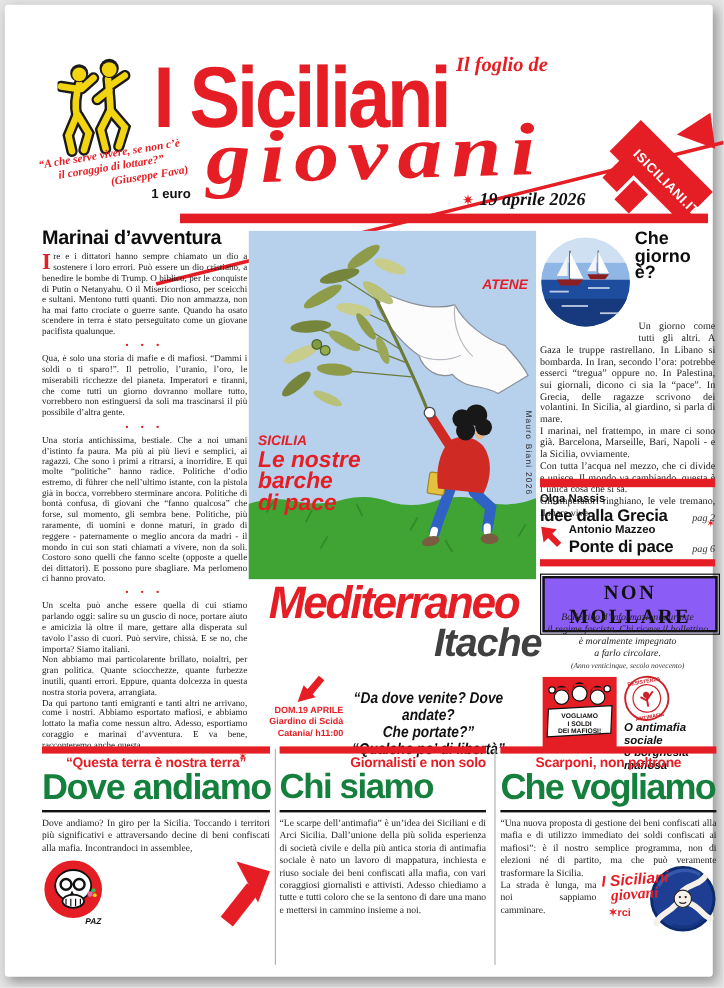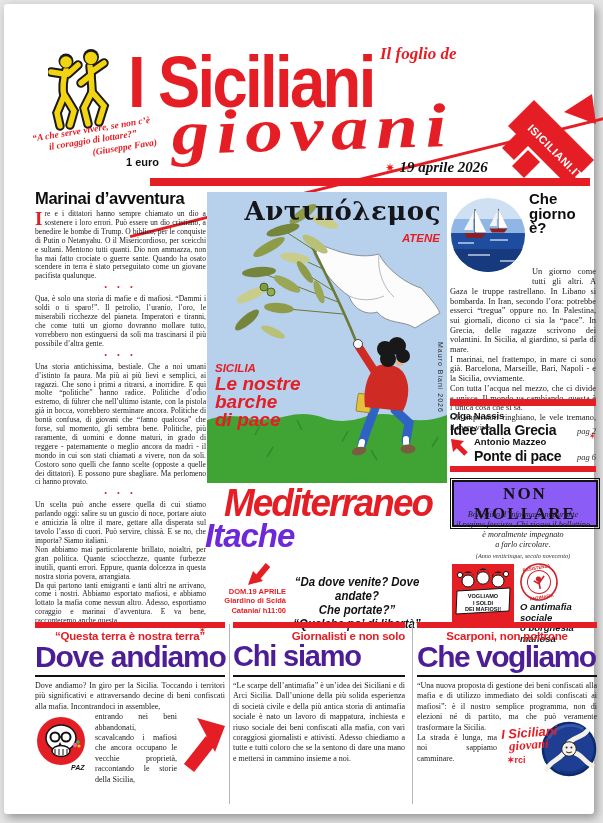--- a/index.html
+++ b/index.html
@@ -36,41 +36,41 @@
   .sep{color:#e51e25;text-align:center;font-size:8px;letter-spacing:4px;line-height:8px;margin:3px 0;}
   .endstar{float:right;color:#e51e25;font-size:9px;line-height:8px;}
   
   .greek{font:700 26px "DejaVu Serif","Liberation Serif",serif;color:#15151a;letter-spacing:.5px;}
   .poster-kick{font:italic 900 11.5px "Liberation Sans",sans-serif;color:#e51e25;}
   .poster-head{font:italic 900 20px "Liberation Sans",sans-serif;color:#e51e25;line-height:.95;text-align:right;}
   .poster-left{font:italic 900 19px "Liberation Sans",sans-serif;color:#e51e25;line-height:.95;}
   
   .feat-title{font:italic 900 38px "Liberation Sans",sans-serif;color:#e51e25;letter-spacing:-2px;
               text-align:center;line-height:1;transform:scaleX(.97);transform-origin:center top;white-space:nowrap;}
-  .feat-sub1{font:italic 900 33px "Liberation Sans",sans-serif;color:#6d28d9;text-align:left;line-height:1;letter-spacing:-1px;}
+  .feat-sub1{font:italic 900 33px "Liberation Sans",sans-serif;color:#404040;text-align:right;line-height:1;letter-spacing:-1px;}
   .feat-sub2{font:italic 900 26px "Liberation Sans",sans-serif;color:#e51e25;text-align:center;line-height:1;}
   .feat-quote{font:italic 900 13px "Liberation Sans",sans-serif;color:#111;text-align:center;line-height:14px;
               transform:scaleX(.88);transform-origin:center top;}
   .event-txt{font:900 7.5px "Liberation Sans",sans-serif;color:#e51e25;line-height:1.25;text-align:right;}
   
   .cg-title{font:900 15px "Liberation Sans",sans-serif;color:#0d0d0d;line-height:14.5px;}
   .rc-body{font:400 8.4px "Liberation Serif",serif;line-height:9.7px;color:#1a1a1a;}
   .sp-l{float:left;width:82px;height:80px;}
   .sp-r{float:right;width:62px;height:52px;}
   .idx-author{font:800 9.5px "Liberation Sans",sans-serif;color:#111;}
   .idx-title{font:900 14px "Liberation Sans",sans-serif;color:#111;letter-spacing:-.3px;}
   .idx-page{font:italic 400 8.5px "Liberation Serif",serif;color:#333;float:right;margin-top:5px;}
   .nm-box{border:2.5px solid #111;outline:1px solid #111;outline-offset:1px;text-align:center;
           font:700 17px "Liberation Serif",serif;letter-spacing:2px;color:#111;padding:2px 0 1px;background:#8b5cf6;}
   .nm-body{font:italic 400 8.2px "Liberation Serif",serif;color:#222;text-align:center;line-height:10px;}
   .nm-note{font:italic 400 6.3px "Liberation Serif",serif;color:#333;text-align:center;}
   .slogan{font:italic 900 9.5px "Liberation Sans",sans-serif;color:#111;line-height:10.5px;}
   
   .b-kick{font:900 11.5px "Liberation Sans",sans-serif;color:#e51e25;letter-spacing:-.2px;}
-  .b-head{font:900 30px "Liberation Sans",sans-serif;color:#4c1d95;letter-spacing:-1.2px;line-height:1;white-space:nowrap;}
+  .b-head{font:900 30px "Liberation Sans",sans-serif;color:#15803d;letter-spacing:-1.2px;line-height:1;white-space:nowrap;}
   .b-rule{background:#111;height:1.5px;}
   .b-body{font:400 8px "Liberation Serif",serif;line-height:10.4px;color:#1a1a1a;}
   .colrule{background:#b5b5b5;width:1px;}
   .logo-block{float:right;width:96px;height:62px;margin:-14px 0 0 4px;position:relative;}
   .logo-sic{font:italic 900 13px "Liberation Sans",sans-serif;color:#e51e25;line-height:11px;transform:rotate(-4deg);}
   .logo-gio{font:italic 700 13px "Liberation Serif",serif;color:#e51e25;line-height:12px;transform:rotate(-4deg);}
   .logo-arci{font:900 9px "Liberation Sans",sans-serif;color:#e51e25;}
   .paz{font:italic 900 7px "Liberation Sans",sans-serif;}
 </style>
 </head>
@@ -215,21 +215,20 @@
         <path d="M170,183 L152,155" stroke="#cf2b24" stroke-width="8" stroke-linecap="round"></path>
         <circle cx="151" cy="152" r="4.5" fill="#ffffff" stroke="#444" stroke-width="1"></circle>
         <circle cx="193" cy="170" r="4" fill="#e8b48c"></circle>
         <circle cx="178" cy="157" r="8" fill="#181818"></circle>
           <circle cx="190" cy="154" r="9" fill="#181818"></circle>
         <circle cx="196" cy="164" r="7" fill="#181818"></circle>
           <circle cx="181" cy="167" r="8" fill="#181818"></circle>
       </g>
       <text transform="translate(231,150) rotate(90)" font-family="Liberation Sans, sans-serif" font-size="7" fill="#2d2d2d" letter-spacing="1">Mauro Biani 2026</text>
     </svg>
-    <div class="abs greek" style="right:6px;top:4px;">Αντιπόλεμος</div>
     <div class="abs poster-kick" style="right:7px;top:40px;">ATENE</div>
     <div class="abs poster-kick" style="left:8px;top:170px;">SICILIA</div>
     <div class="abs poster-left" style="left:8px;top:183px;">
       <span>Le nostre</span><br>
       <span>barche</span><br>
       <span>di pace</span>
     </div>
   </div>
 
   <div class="abs feat-title" style="left:205px;top:484px;width:246px;">Mediterraneo</div>
@@ -389,21 +388,20 @@
           </g>
         <circle cx="40" cy="31" r="2.2" fill="#e06ba0"></circle>
           <circle cx="43" cy="28" r="1.8" fill="#3cba54"></circle>
           <circle cx="44" cy="32" r="1.6" fill="#f2d410"></circle>
         <text x="36" y="56" class="paz" font-family="Liberation Sans, sans-serif" font-size="7.5" font-weight="900" font-style="italic" fill="#111">PAZ</text>
       </svg>
       <svg style="float:right;margin:4px 0 0 2px;" width="46" height="60" viewBox="0 0 46 60">
         <line x1="10" y1="52" x2="32" y2="24" stroke="#e51e25" stroke-width="13"></line>
         <polygon points="18,2 46,10 36,36" fill="#e51e25"></polygon>
       </svg>
-      <span>entrando nei beni abbandonati, scavalcando i mafiosi che ancora occupano le vecchie proprietà, raccontando le storie della Sicilia,</span>
     </div>
   </div>
 
   <div class="abs bar" style="left:233px;top:622px;width:172px;height:6px;"></div>
   <div class="abs b-kick" style="left:233px;top:630px;width:172px;text-align:right;">Giornalisti e non solo</div>
   <div class="abs b-head" style="left:233px;top:642px;font-size:29px;">Chi siamo</div>
   <div class="abs b-rule" style="left:233px;top:675px;width:172px;"></div>
   <div class="abs b-body just" style="left:233px;top:681px;width:172px;">“Le scarpe dell’antimafia” è un’idea dei Siciliani e di Arci Sicilia. Dall’unione della più solida esperienza di società civile e della più antica storia di antimafia sociale è nato un lavoro di mappatura, inchiesta e riuso sociale dei beni confiscati alla mafia, con vari coraggiosi giornalisti e attivisti. Adesso chiediamo a tutte e tutti coloro che se la sentono di dare una mano e mettersi in cammino insieme a noi.</div>
 
   <div class="abs bar" style="left:417px;top:622px;width:180px;height:6px;"></div>

